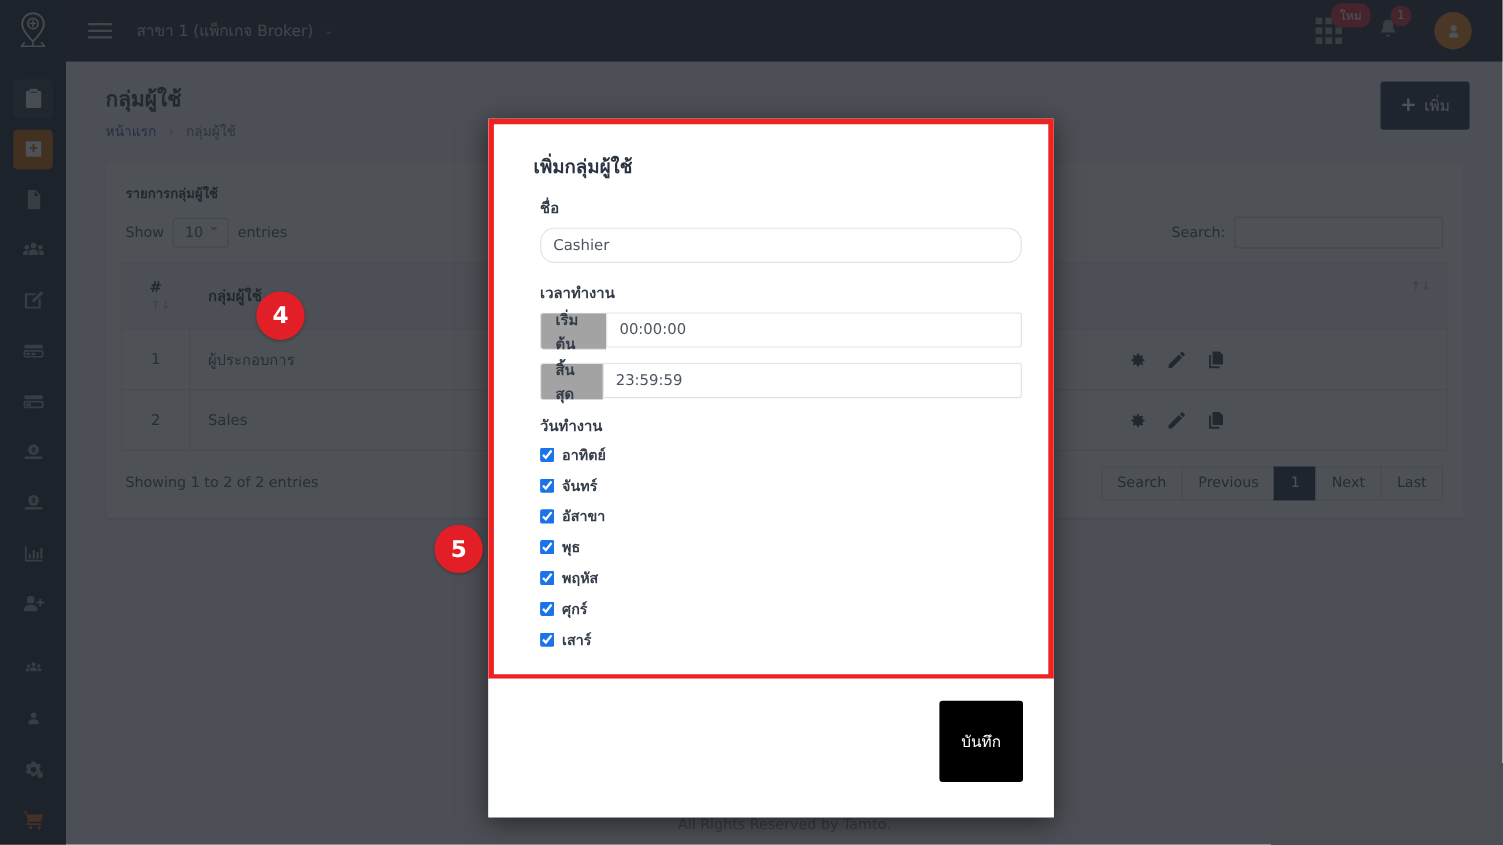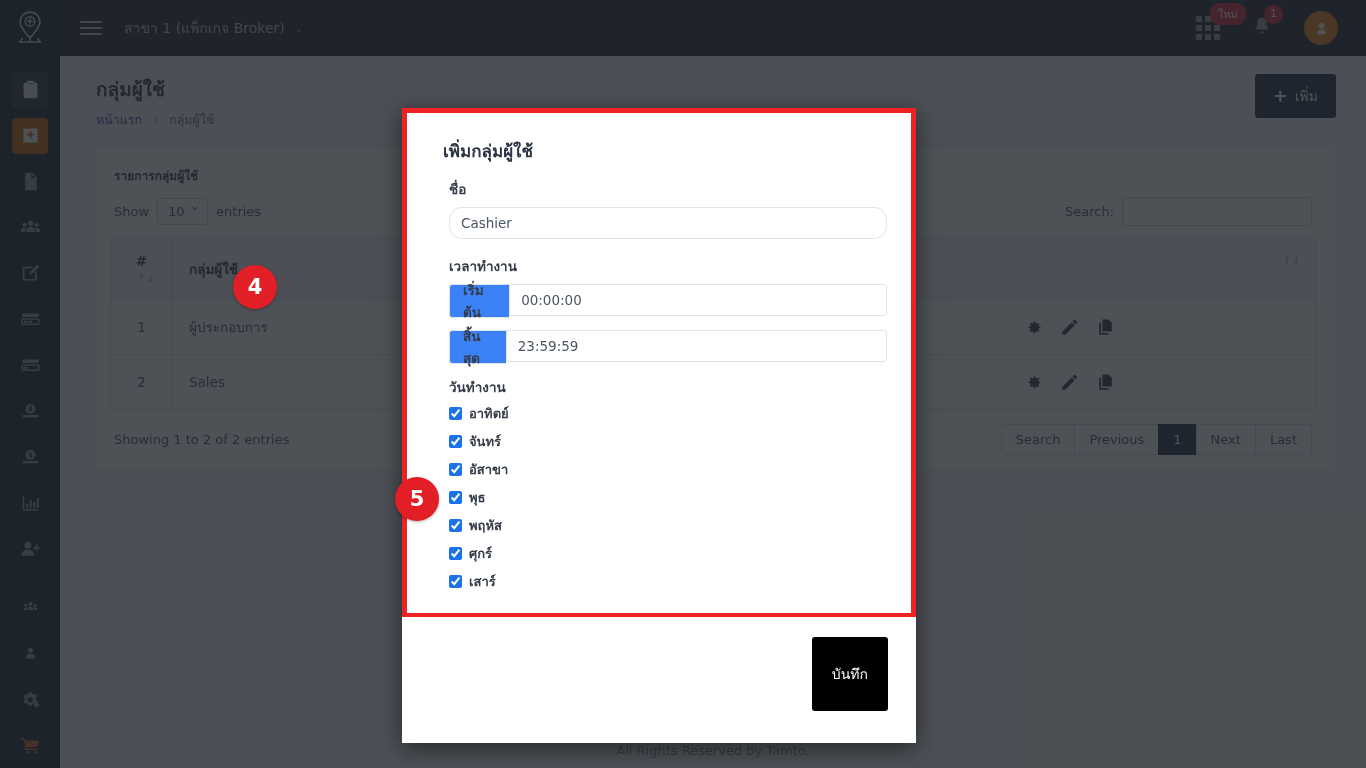--- a/index.html
+++ b/index.html
@@ -160,39 +160,39 @@
   .footer-note {
     position: absolute; bottom: 10px; left: 0; right: 0; text-align: center;
     font-size: 13px; color: #8a939d;
   }
 
   
   .overlay { position: absolute; inset: 0; background: rgba(28,32,38,.78); }
 
   
   .modal {
-    position: absolute; left: 402px; top: 108px; width: 514px;
+    position: absolute; left: 444px; top: 108px; width: 514px;
     background: #ffffff; box-shadow: 0 5px 22px rgba(0,0,0,.5);
   }
   .modal-body-hl {
     border: 5px solid #ee2222; border-bottom: 4px solid #ee2222;
     padding: 18px 22px 14px; position: relative; background: #fff;
   }
   .modal-title { font-size: 17px; font-weight: bold; color: #2b3442; padding: 6px 2px 14px 14px; }
   .form-group { padding: 0 2px 0 20px; }
   .form-label { font-size: 13.5px; font-weight: bold; color: #333c48; margin-bottom: 7px; display: block; }
   .form-control {
     width: 100%; height: 32px; border: 1px solid #dfe3e8; border-radius: 13px;
     padding: 0 11px; font-size: 13.5px; color: #4b5563; font-family: inherit;
     background: #fff;
   }
   .gap { height: 16px; }
   .input-group { display: flex; margin-bottom: 12px; }
   .input-group-prefix {
-    background: #3b82f6; border: 1px solid #dfe3e8; border-right: none;
+    background: #a3a3a3; border: 1px solid #dfe3e8; border-right: none;
     border-radius: 3px 0 0 3px; font-size: 13.5px; font-weight: bold; color: #333c48;
     display: flex; align-items: center; padding: 16px 13px; height: 32px;
   }
   .input-group .form-control { border-radius: 0 3px 3px 0; }
   .days-label { font-size: 13.5px; font-weight: bold; color: #333c48; margin: 4px 0 5px; }
   .day-row { display: flex; align-items: center; gap: 7px; margin-bottom: 7px; }
   .day-row input[type=checkbox] { width: 13px; height: 13px; accent-color: #1a73e8; margin: 0; }
   .day-row label { font-size: 13px; font-weight: bold; color: #333c48; }
 
   .step-badge {

